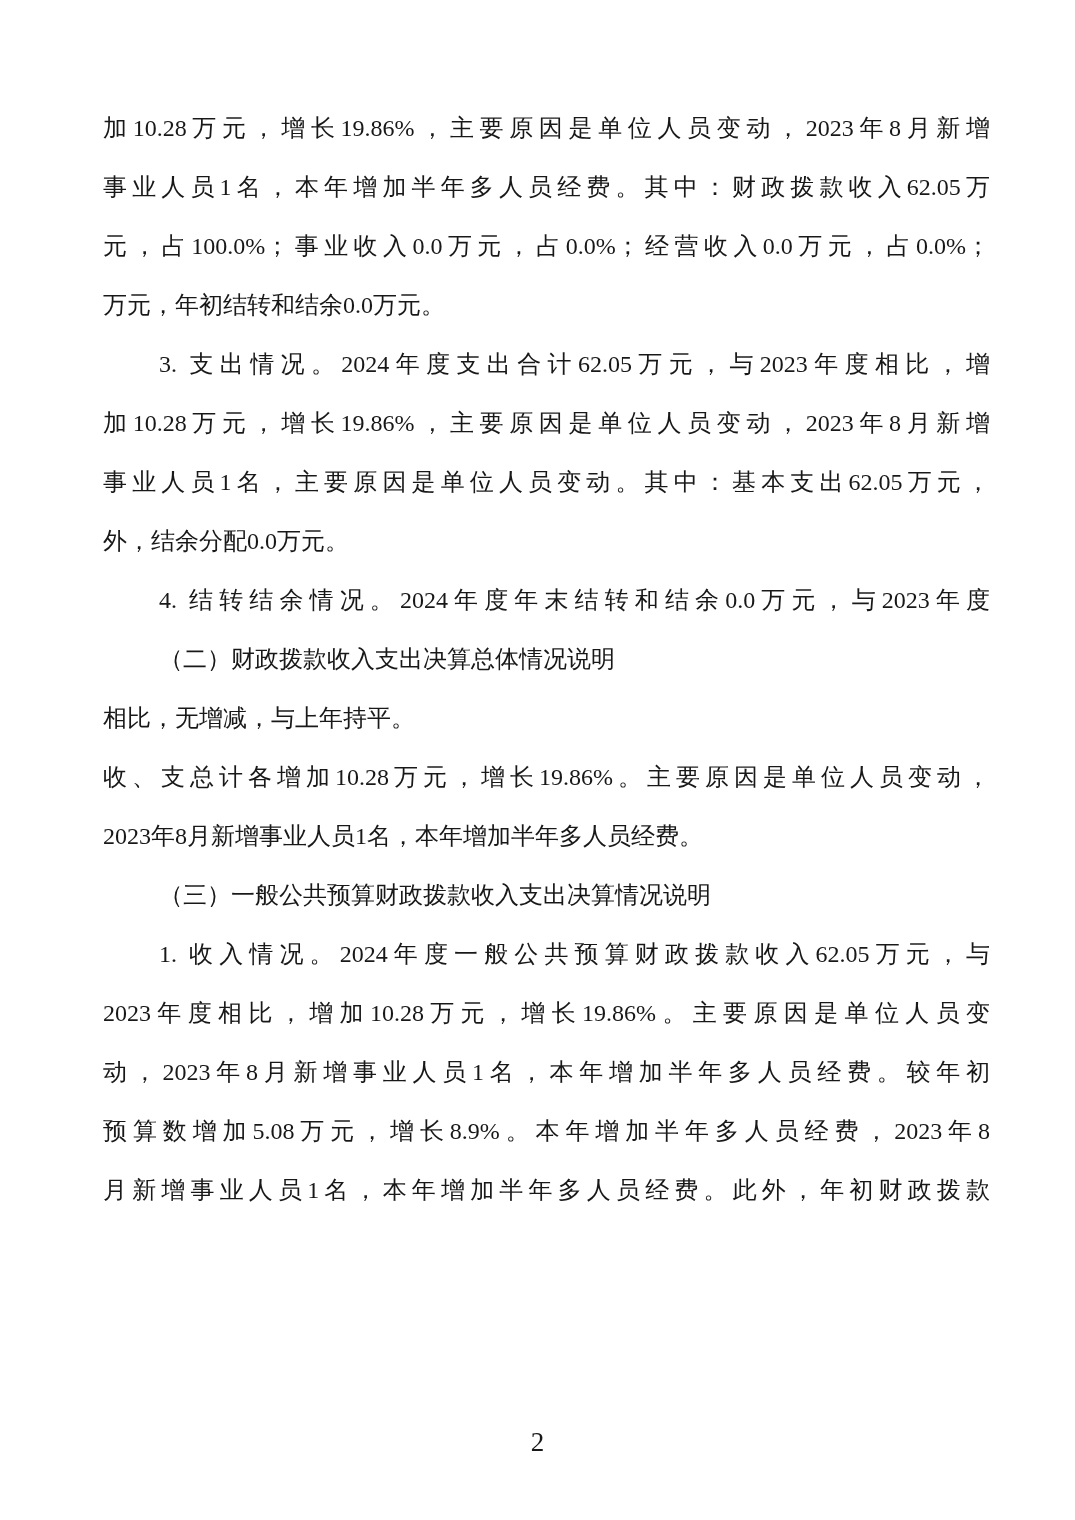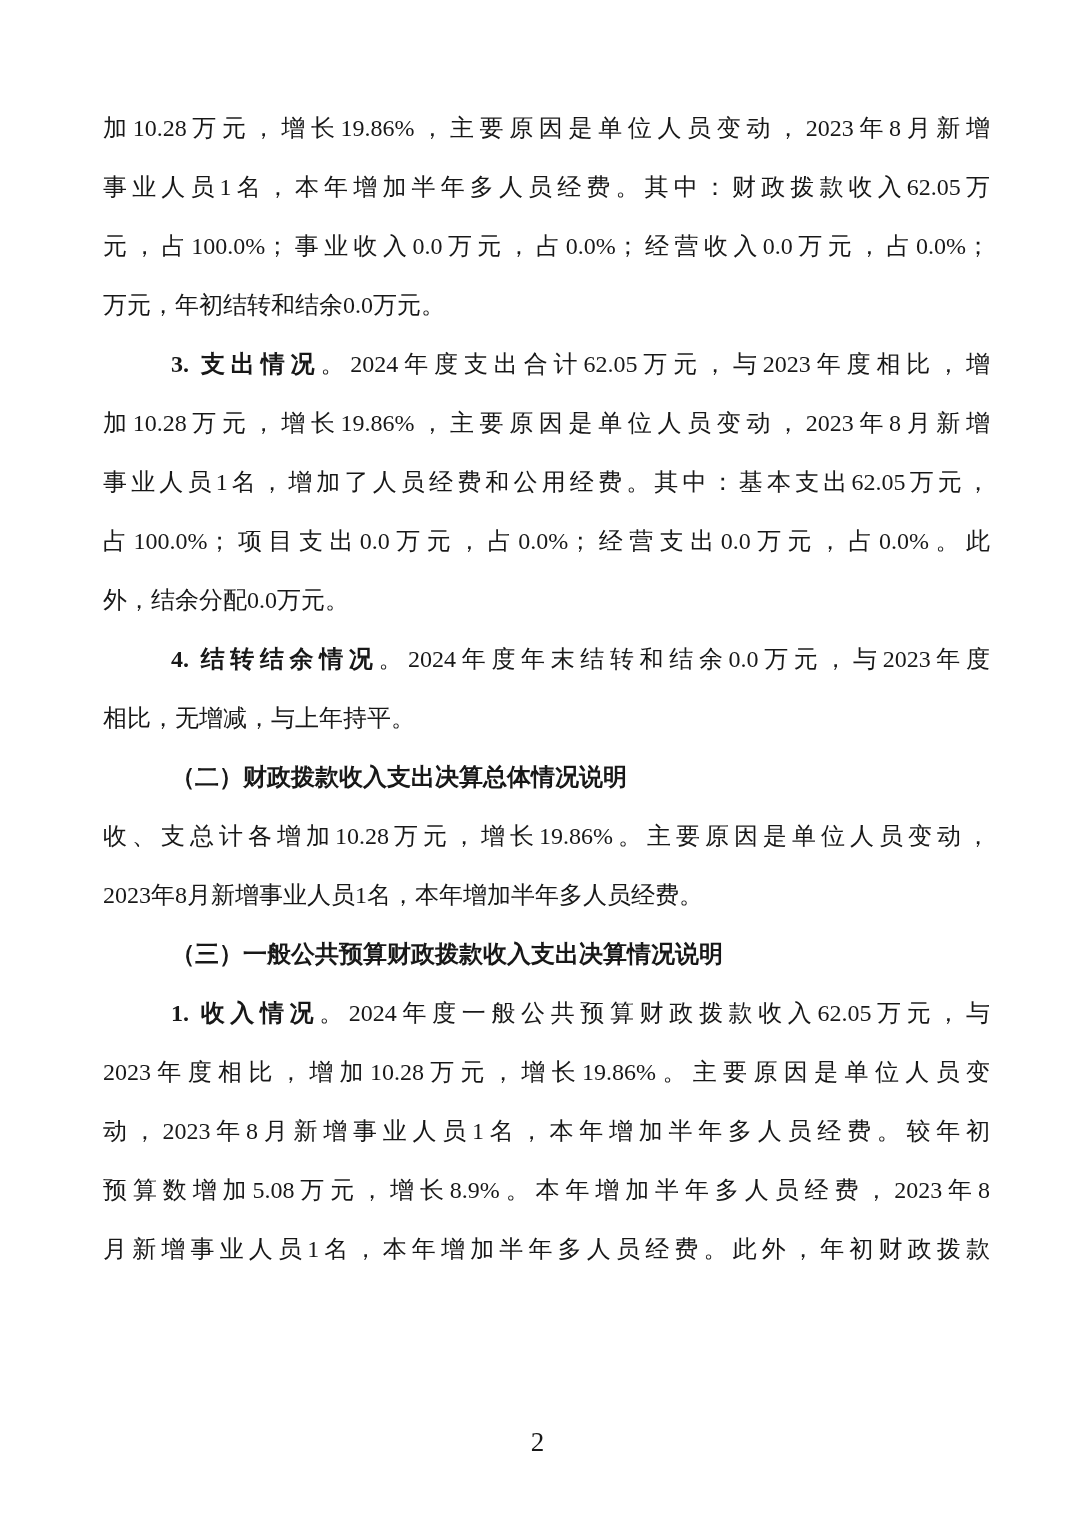--- a/index.html
+++ b/index.html
@@ -32,22 +32,21 @@
     text-justify: inter-ideograph;
     white-space: normal;
   }
   .line.para-end {
     text-align-last: left;
   }
   .line.indent {
     padding-left: 56px;
   }
   .line b {
-    font-weight: bold;
-    margin-left: 12px;
+    font-weight: normal;
   }
   .page-number {
     position: absolute;
     top: 1421px;
     left: 0;
     width: 100%;
     text-align: center;
     font-size: 27px;
     line-height: 42px;
     color: #181818;
@@ -57,26 +56,25 @@
 <body>
 
 <div class="page">
   <div class="doc-body">
       <div class="line"><span>加10.28万元，增长19.86%，主要原因是单位人员变动，2023年8月新增</span></div>
       <div class="line"><span>事业人员1名，本年增加半年多人员经费。其中：财政拨款收入62.05万</span></div>
       <div class="line"><span>元，占100.0%；事业收入0.0万元，占0.0%；经营收入0.0万元，占0.0%；</span></div>
       <div class="line para-end"><span>万元，年初结转和结余0.0万元。</span></div>
       <div class="line indent"><b>3. 支出情况</b><span>。2024年度支出合计62.05万元，与2023年度相比，增</span></div>
       <div class="line"><span>加10.28万元，增长19.86%，主要原因是单位人员变动，2023年8月新增</span></div>
-      <div class="line"><span>事业人员1名，增加了人员经费和公用经费。其中：基本支出62.05万元，</span></div>
-      <div class="line"><span>占100.0%；项目支出0.0万元，占0.0%；经营支出0.0万元，占0.0%。此</span></div>
+      <div class="line"><span>事业人员1名，主要原因是单位人员变动。其中：基本支出62.05万元，</span></div>
       <div class="line para-end"><span>外，结余分配0.0万元。</span></div>
       <div class="line indent"><b>4. 结转结余情况</b><span>。2024年度年末结转和结余0.0万元，与2023年度</span></div>
+      <div class="line indent para-end"><b>（二）财政拨款收入支出决算总体情况说明</b></div>
       <div class="line para-end"><span>相比，无增减，与上年持平。</span></div>
-      <div class="line indent para-end"><b>（二）财政拨款收入支出决算总体情况说明</b></div>
       <div class="line"><span>收、支总计各增加10.28万元，增长19.86%。主要原因是单位人员变动，</span></div>
       <div class="line para-end"><span>2023年8月新增事业人员1名，本年增加半年多人员经费。</span></div>
       <div class="line indent para-end"><b>（三）一般公共预算财政拨款收入支出决算情况说明</b></div>
       <div class="line indent"><b>1. 收入情况</b><span>。2024年度一般公共预算财政拨款收入62.05万元，与</span></div>
       <div class="line"><span>2023年度相比，增加10.28万元，增长19.86%。主要原因是单位人员变</span></div>
       <div class="line"><span>动，2023年8月新增事业人员1名，本年增加半年多人员经费。较年初</span></div>
       <div class="line"><span>预算数增加5.08万元，增长8.9%。本年增加半年多人员经费，2023年8</span></div>
       <div class="line"><span>月新增事业人员1名，本年增加半年多人员经费。此外，年初财政拨款</span></div>
     </div>
   <div class="page-number">2</div>

